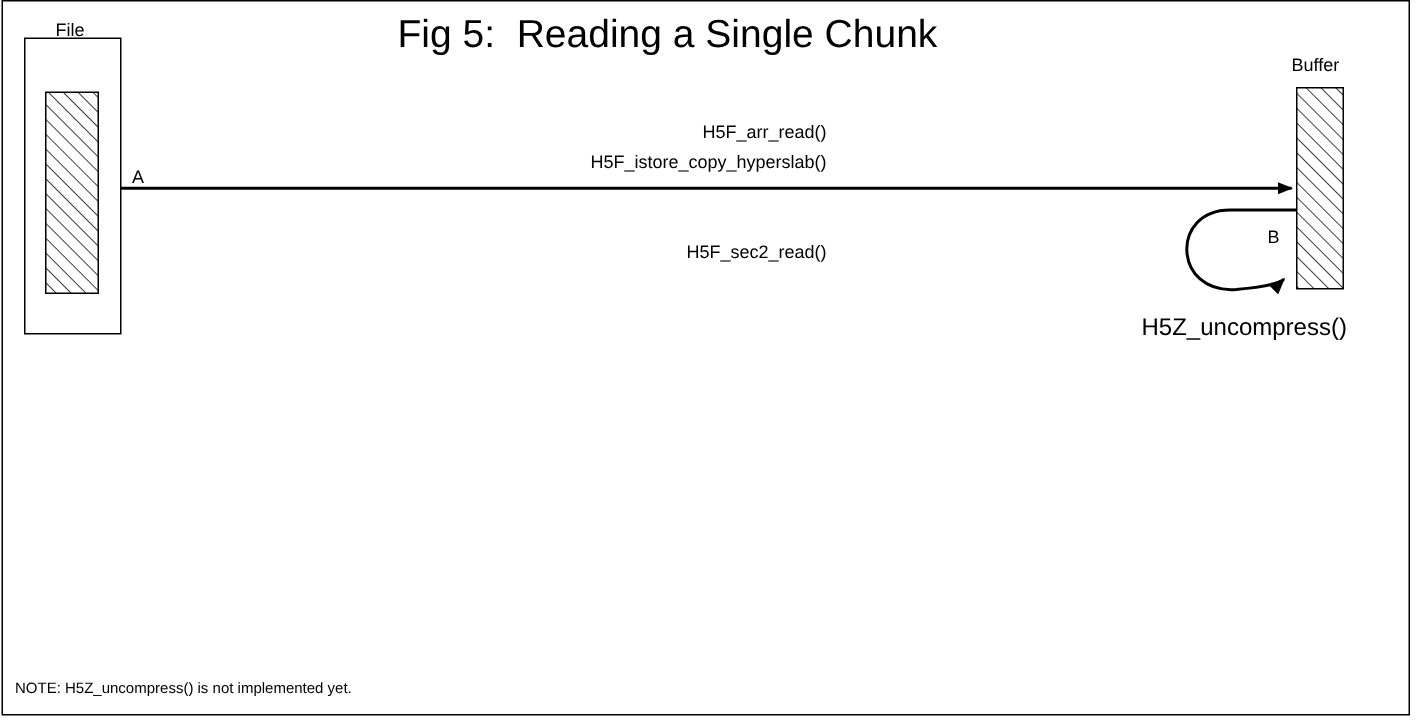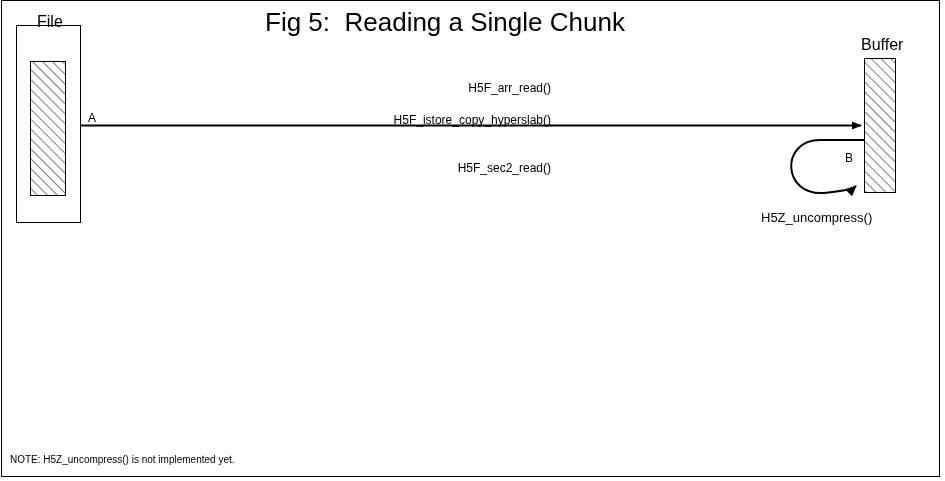--- a/index.html
+++ b/index.html
@@ -40,34 +40,34 @@
     font-family: "Liberation Sans", sans-serif;
     color: #000000;
     line-height: 1;
   }
   .title {
     font-size: 26px;
     left: 265px;
     top: 9px;
   }
   .box-label {
-    font-size: 16px;
+    font-size: 12px;
   }
   .label-file { left: 37px; top: 14px; }
   .label-buffer { left: 861px; top: 37px; }
   .stack-line {
     font-size: 12px;
     text-align: right;
     width: 240px;
     left: 311px;
   }
   .point-label { font-size: 12px; }
   .label-a { left: 88px; top: 112px; }
   .label-b { left: 845px; top: 152px; }
-  .label-uncompress { left: 761px; top: 211px; font-size: 13px; }
+  .label-uncompress { left: 761px; top: 211px; font-size: 16px; }
   .note {
     font-size: 10px;
     left: 10px;
     top: 455px;
   }
 </style>
 </head>
 <body>
 
 <div id="canvas">
@@ -100,21 +100,21 @@
 
   <div class="txt title">Fig 5:  Reading a Single Chunk</div>
 
   <div class="txt box-label label-file">File</div>
   <div class="txt box-label label-buffer">Buffer</div>
 
   <div class="txt point-label label-a">A</div>
   <div class="txt point-label label-b">B</div>
 
   <div class="txt stack-line" style="top:82px;">H5F_arr_read()</div>
-  <div class="txt stack-line" style="top:114px;text-decoration:underline;">H5F_istore_copy_hyperslab()</div>
+  <div class="txt stack-line" style="top:102px;">H5F_istore_copy_hyperslab()</div>
 
   <div class="txt stack-line" style="top:162px;">H5F_sec2_read()</div>
 
   <div class="txt label-uncompress">H5Z_uncompress()</div>
 
   <div class="txt note">NOTE: H5Z_uncompress() is not implemented yet.</div>
 
 </div>
 
 </body></html>

